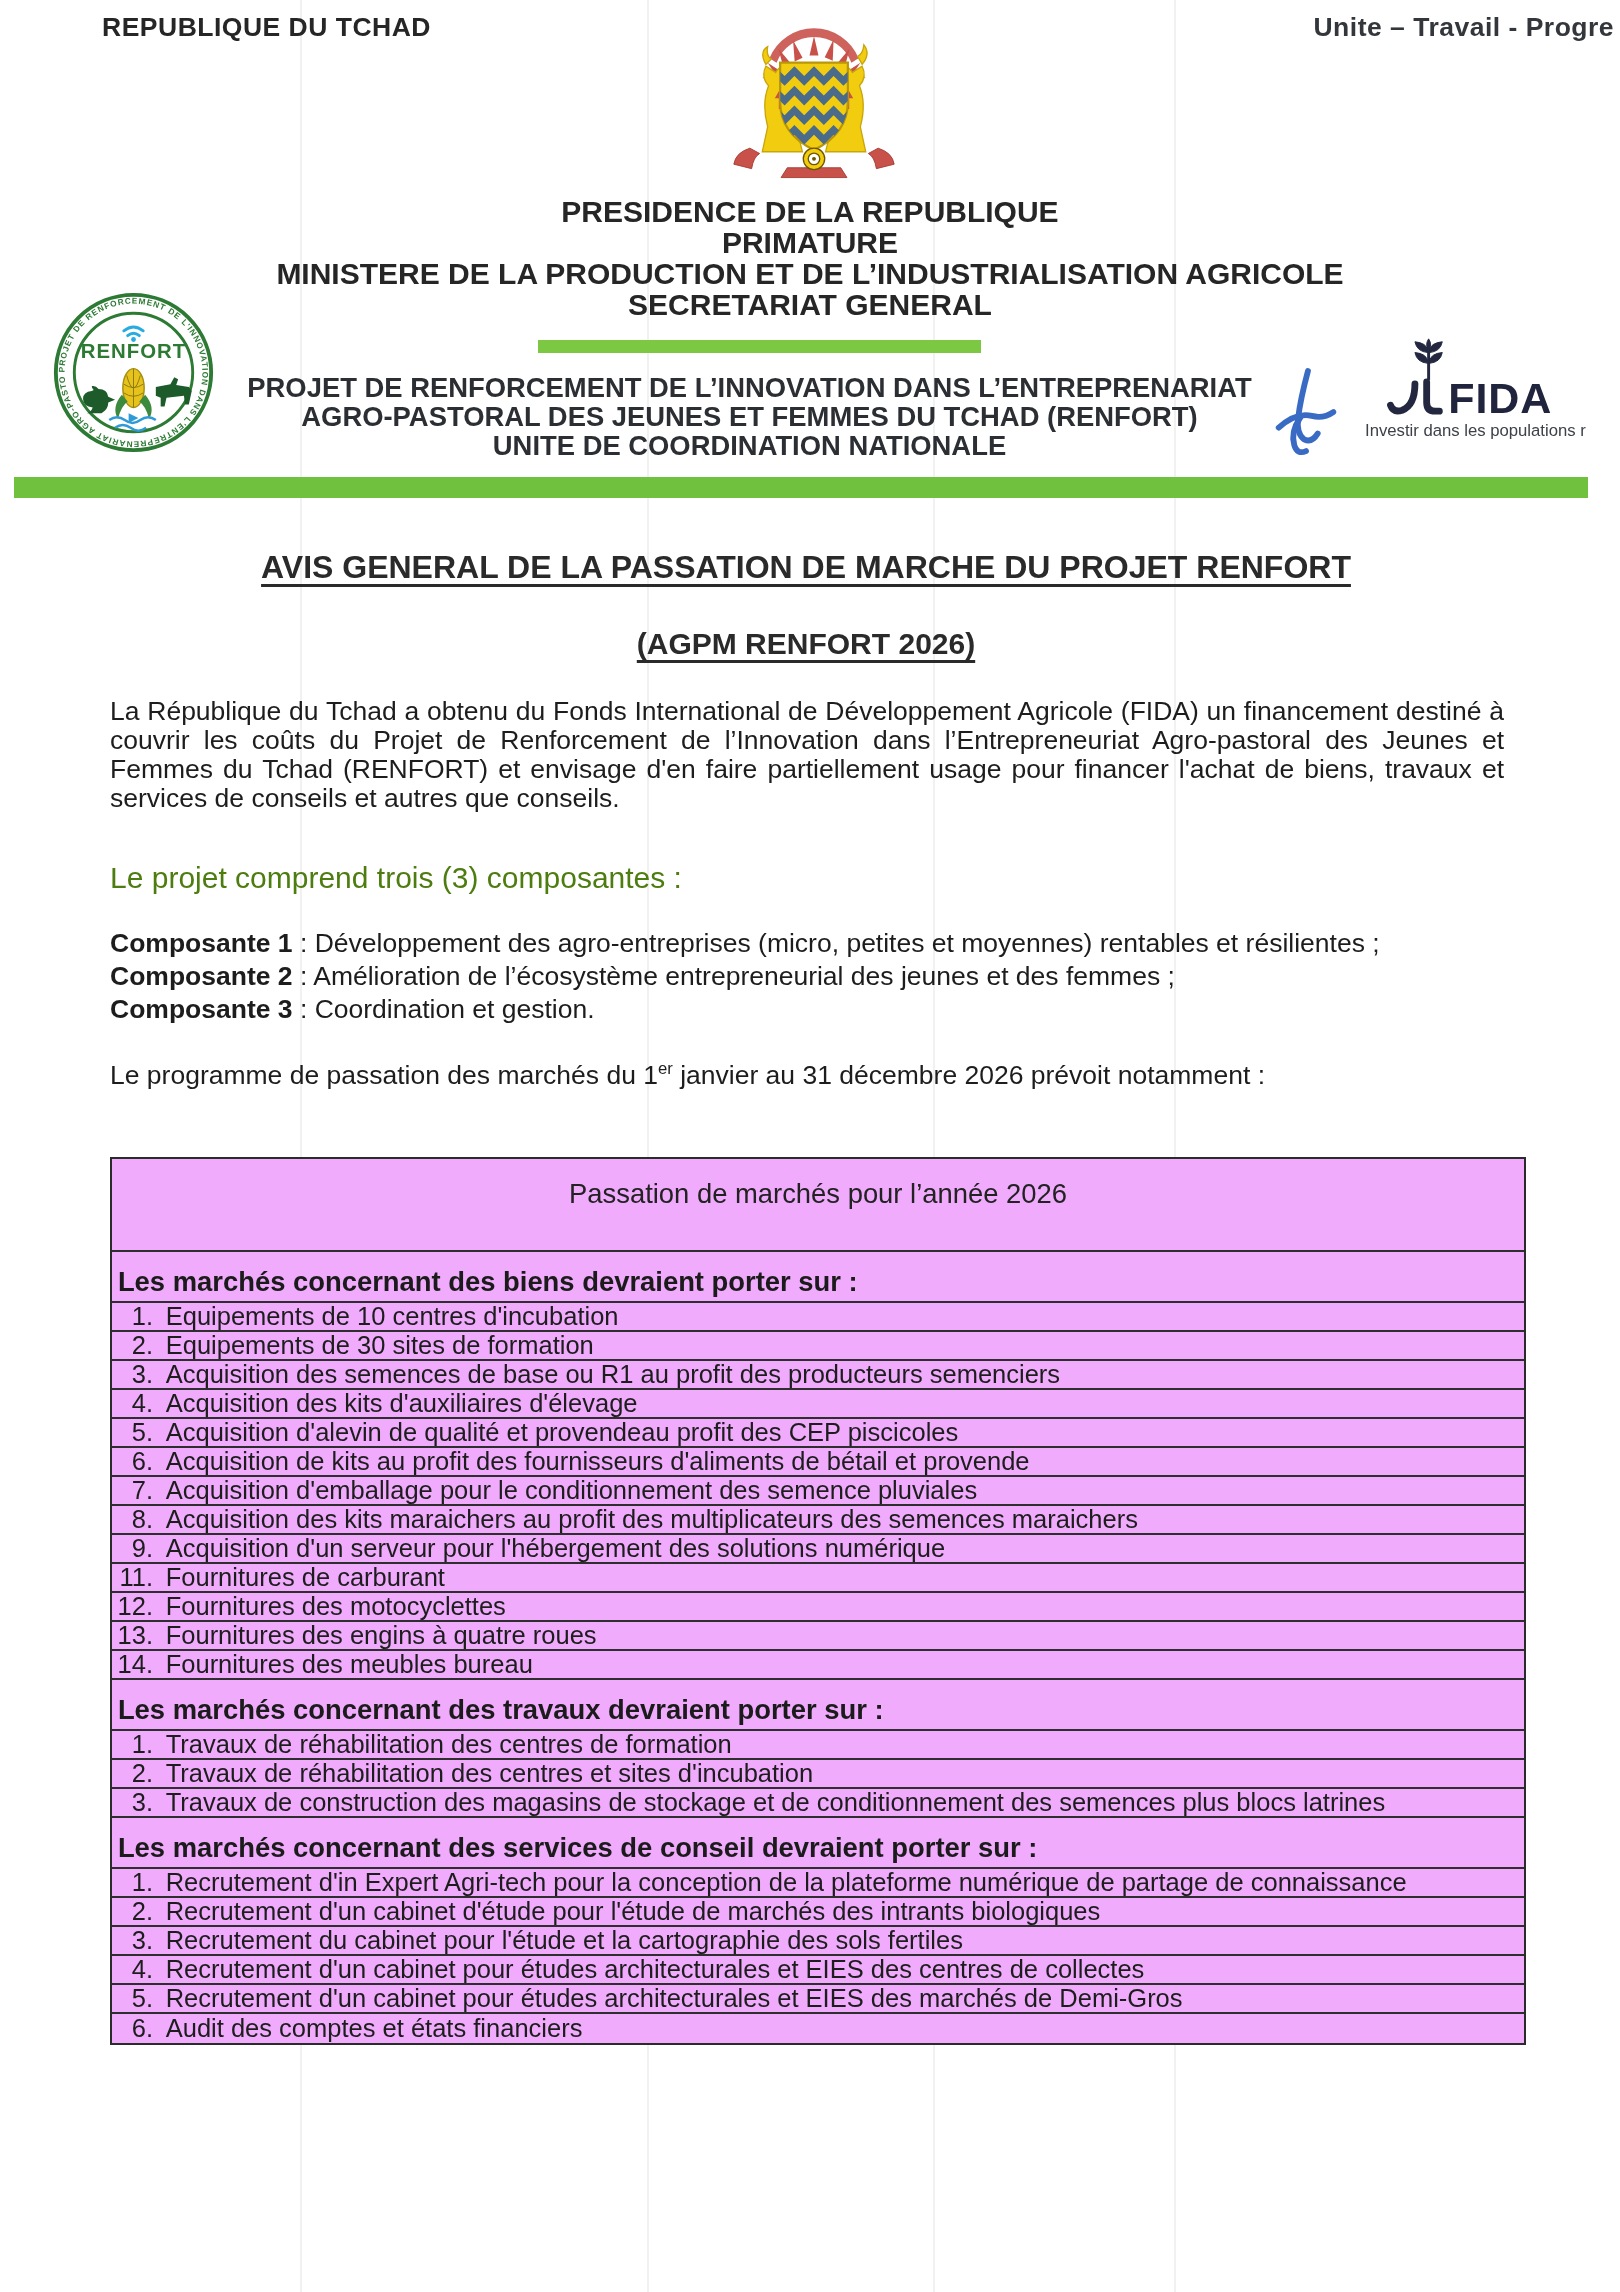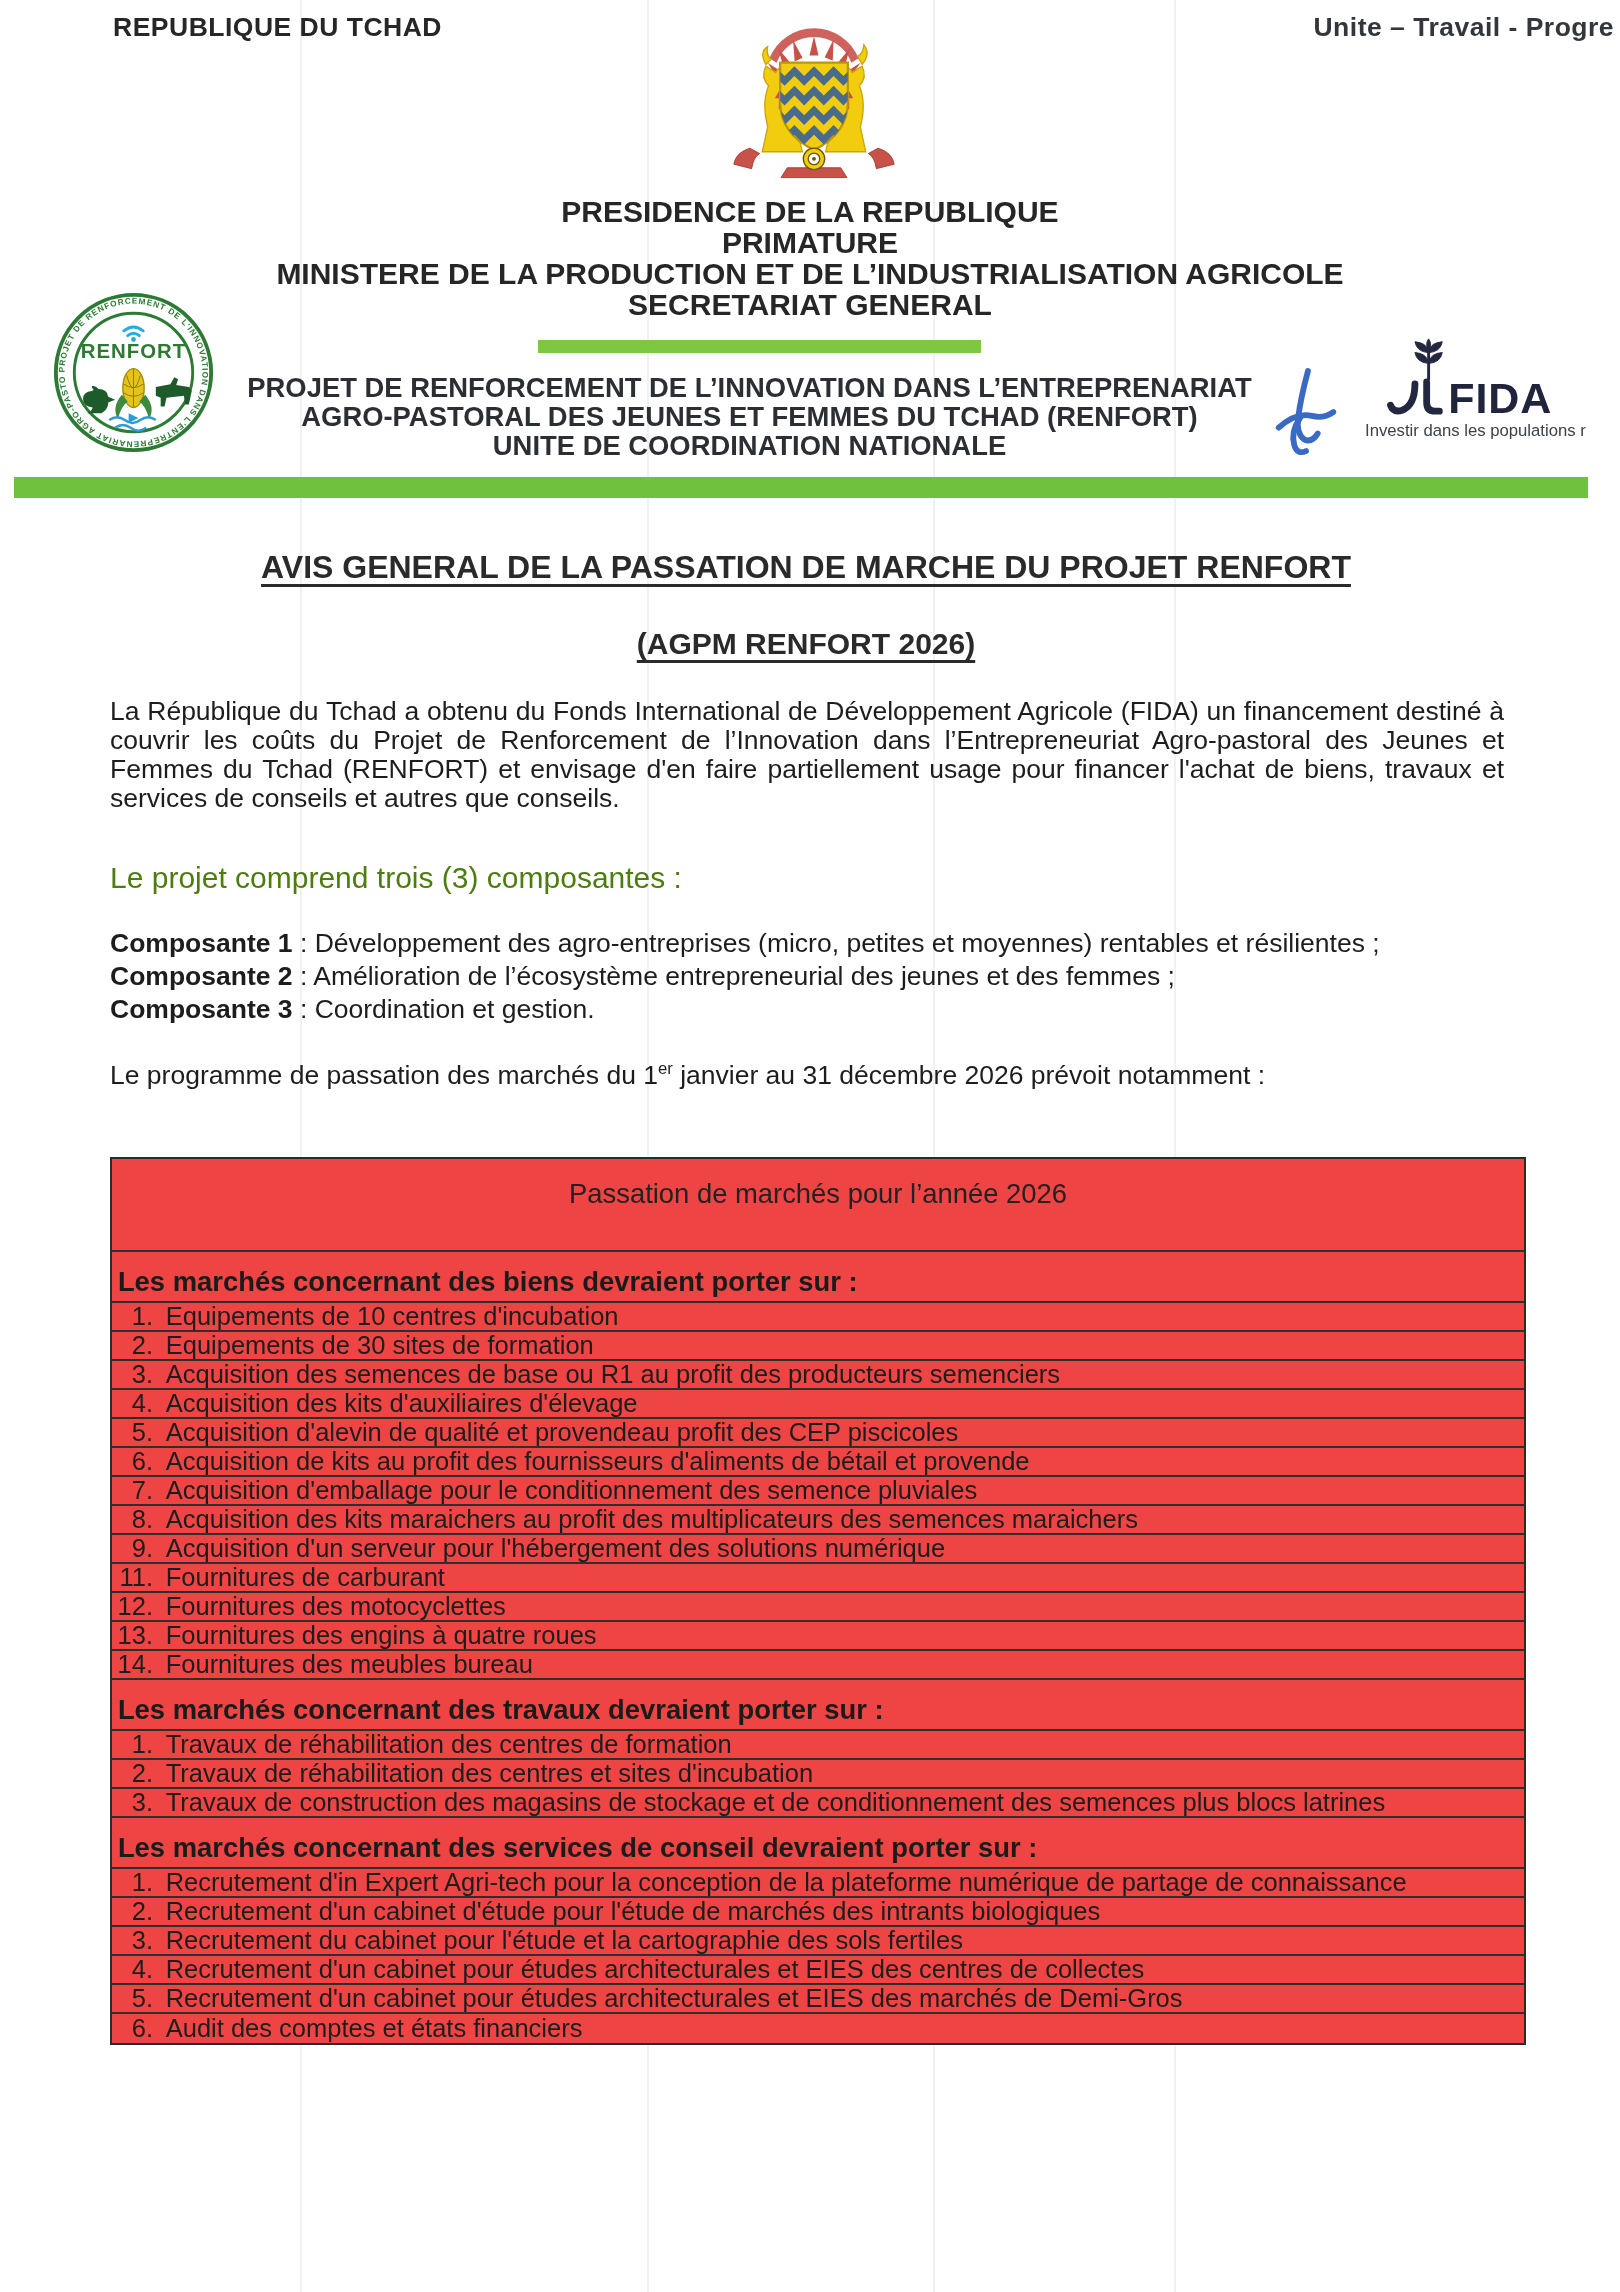--- a/index.html
+++ b/index.html
@@ -4,21 +4,21 @@
 <style>
   html,body{margin:0;padding:0;background:#e8e8e8;}
   .page{
     position:relative;width:1620px;height:2293px;background:#ffffff;
     font-family:"Liberation Sans","DejaVu Sans",sans-serif;color:#1c1c1c;
     overflow:hidden;margin:0 auto;
   }
   .fold{position:absolute;top:0;bottom:0;width:2px;background:rgba(120,120,120,.10);}
   .abs{position:absolute;}
   
-  .country{left:102px;top:11.8px;font-size:26.5px;font-weight:bold;letter-spacing:0.5px;color:#262626;margin-left:11px;}
+  .country{left:102px;top:11.8px;font-size:26.5px;font-weight:bold;letter-spacing:0.5px;color:#262626;}
   .motto{right:5.9px;top:11.8px;font-size:26.5px;font-weight:bold;letter-spacing:0.5px;color:#33363b;white-space:nowrap;}
   .arms{left:716px;top:15.7px;}
   .presidency{left:0;top:196px;width:1620px;text-align:center;font-weight:bold;font-size:30px;line-height:31px;color:#262626;}
   .renfort-logo{left:51px;top:290px;}
   .greenbar-small{left:538px;top:340px;width:443px;height:12.7px;background:#7cc843;}
   .project-block{left:225px;top:373px;width:1049px;text-align:center;font-weight:bold;font-size:27.4px;line-height:29px;color:#2b2e33;}
   .paraph{left:1267px;top:365px;}
   .fida-logo{left:1364px;top:333px;}
   .fida-tagline{left:1365px;top:421px;font-size:16.7px;color:#3d4148;white-space:nowrap;text-align:right;}
   .greenbar-big{left:13.7px;top:477px;width:1574px;height:20.6px;background:#6fc13e;}
@@ -26,21 +26,21 @@
   .doc-title{left:110px;top:549px;width:1392px;text-align:center;font-size:32px;font-weight:bold;color:#2a2a2a;}
   .doc-title span, .doc-subtitle span{text-decoration:underline;text-underline-offset:5.9px;text-decoration-thickness:2.9px;}
   .doc-subtitle{left:110px;top:627px;width:1392px;text-align:center;font-size:30px;font-weight:bold;color:#2a2a2a;}
   .intro{left:110px;top:697px;width:1394px;font-size:26.5px;line-height:29px;text-align:justify;color:#1d1d1d;}
   .comp-intro{left:110px;top:861px;width:1392px;font-size:30px;color:#4d7c0f;}
   .components{left:110px;top:927px;width:1394px;font-size:26.5px;line-height:33px;color:#1d1d1d;}
   .comp-line b{font-weight:bold;}
   .programme{left:110px;top:1059px;width:1392px;font-size:26.5px;color:#1d1d1d;}
   .programme sup{font-size:16.7px;}
   
-  .tbl{left:110px;top:1157px;width:1416px;border:2.9px solid #2b2b2b;background:#ef4444;box-sizing:border-box;}
+  .tbl{left:110px;top:1157px;width:1416px;border:2.9px solid #2b2b2b;background:#f0abfc;box-sizing:border-box;}
   .tbl > div{box-sizing:border-box;border-bottom:2px solid #2e2e2e;}
   .tbl > div:last-child{border-bottom:none;}
   .tbl-head{height:93px;padding-top:18.6px;text-align:center;font-size:27.4px;color:#222;}
   .sec-row{height:51px;display:flex;align-items:flex-end;padding:0 7.8px 2.9px 5.9px;font-size:27.4px;font-weight:bold;color:#1b1b1b;white-space:nowrap;}
   .item-row{height:29px;display:flex;align-items:center;font-size:25.5px;color:#1d1d1d;white-space:nowrap;}
   .item-row .num{width:41px;text-align:right;flex:0 0 41px;}
   .item-row .itm{margin-left:12.7px;}
 </style>
 </head>
 <body>

